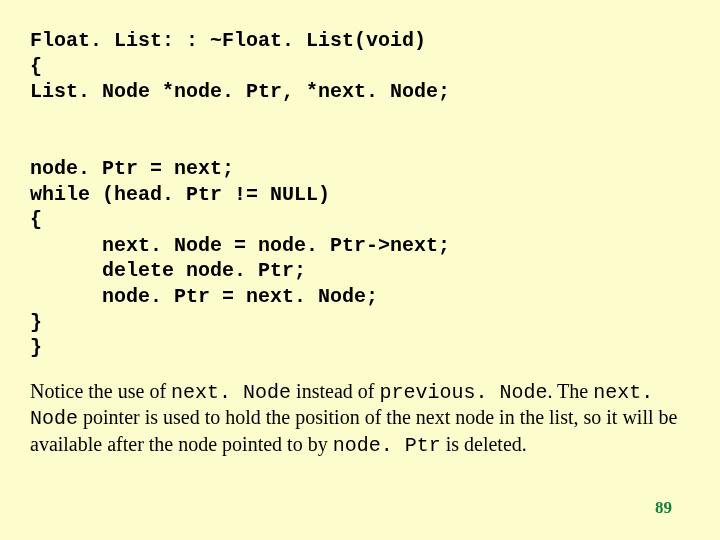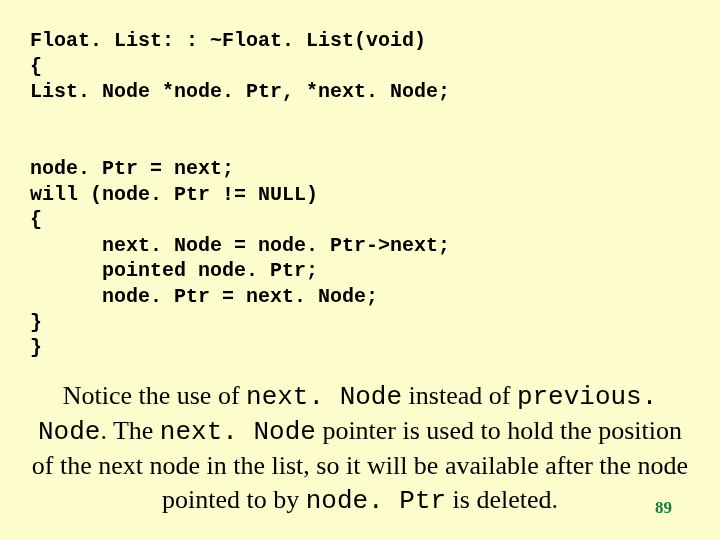--- a/index.html
+++ b/index.html
@@ -19,24 +19,23 @@
   }
   .code-block {
     font-family: "Courier New", Courier, monospace;
     font-weight: bold;
     font-size: 20px;
     line-height: 1.28;
     white-space: pre;
     margin-bottom: 18px;
   }
   .prose {
-    font-size: 26px;
+    font-size: 20px;
     line-height: 1.28;
     margin-top: 14px;
-    text-align: center;
   }
   .prose .mono {
     font-family: "Courier New", Courier, monospace;
   }
   .page-num {
     position: absolute;
     right: 48px;
     bottom: 22px;
     font-family: "Times New Roman", Times, serif;
     font-weight: bold;
@@ -46,24 +45,24 @@
 </style>
 </head>
 <body>
 
 <div class="code-block"><span>Float. List: : ~Float. List(void)</span>
 <span>{</span>
 <span>List. Node *node. Ptr, *next. Node;</span>
 <span></span>
 <span></span>
 <span>node. Ptr = next;</span>
-<span>will (node. Ptr != NULL)</span>
+<span>while (head. Ptr != NULL)</span>
 <span>{</span>
 <span>      next. Node = node. Ptr-&gt;next;</span>
-<span>      pointed node. Ptr;</span>
+<span>      delete node. Ptr;</span>
 <span>      node. Ptr = next. Node;</span>
 <span>}</span>
 <span>}</span></div>
 
 <div class="prose">
 <span>Notice the use of </span><span class="mono">next. Node</span><span> instead of </span><span class="mono">previous. Node</span><span>. The </span><span class="mono">next. Node</span><span> pointer is used to hold the position of the next node in the list, so it will be available after the node pointed to by </span><span class="mono">node. Ptr</span><span> is deleted.</span>
 </div>
 
 <div class="page-num">89</div>
 

